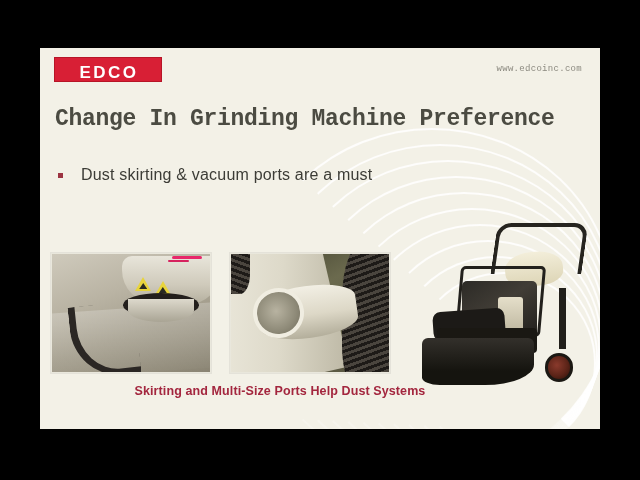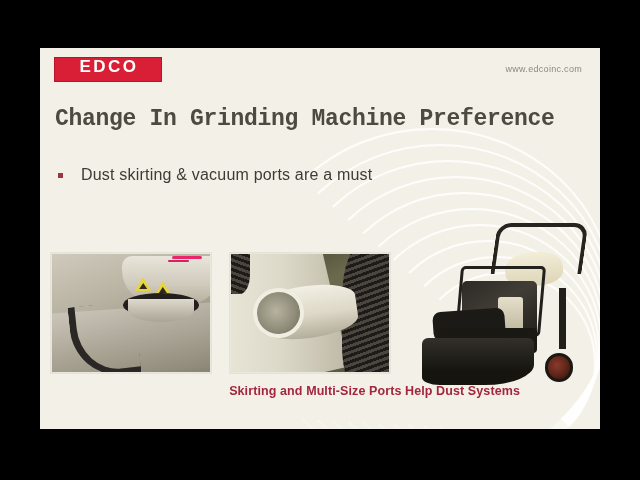--- a/index.html
+++ b/index.html
@@ -62,40 +62,40 @@
   #logo {
     position: absolute;
     left: 14px;
     top: 9px;
     width: 108px;
     height: 25px;
     background: #d81f35;
     border: 1px solid #b71527;
     box-sizing: border-box;
     display: flex;
-    align-items: flex-start;
+    align-items: flex-end;
     justify-content: center;
   }
   #logo-text {
     color: #ffffff;
     font-weight: bold;
     font-size: 17px;
     letter-spacing: 2.5px;
     font-family: "Liberation Sans", sans-serif;
     line-height: 1;
     padding-left: 2px;
   }
   #site-url {
     position: absolute;
     right: 18px;
     top: 16px;
     font-size: 9px;
     color: #8c8a80;
     letter-spacing: 0.3px;
-    font-family: Liberation Sans, sans-serif;
+    font-family: Liberation Mono, monospace;
     padding-left: 28px;
   }
 
   
   #slide-title {
     position: absolute;
     left: 15px;
     top: 58px;
     font-size: 23px;
     font-weight: bold;
@@ -421,21 +421,21 @@
     height: 34%;
     background: #211f1a;
   }
 
   
   #slide-caption {
     position: absolute;
     left: 0;
     top: 336px;
     width: 480px;
-    text-align: right;
+    text-align: center;
     font-size: 12.5px;
     font-weight: bold;
     color: #a3263e;
     letter-spacing: 0.1px;
     font-family: "Liberation Sans", sans-serif;
   }
 </style>
 </head>
 <body>
 

